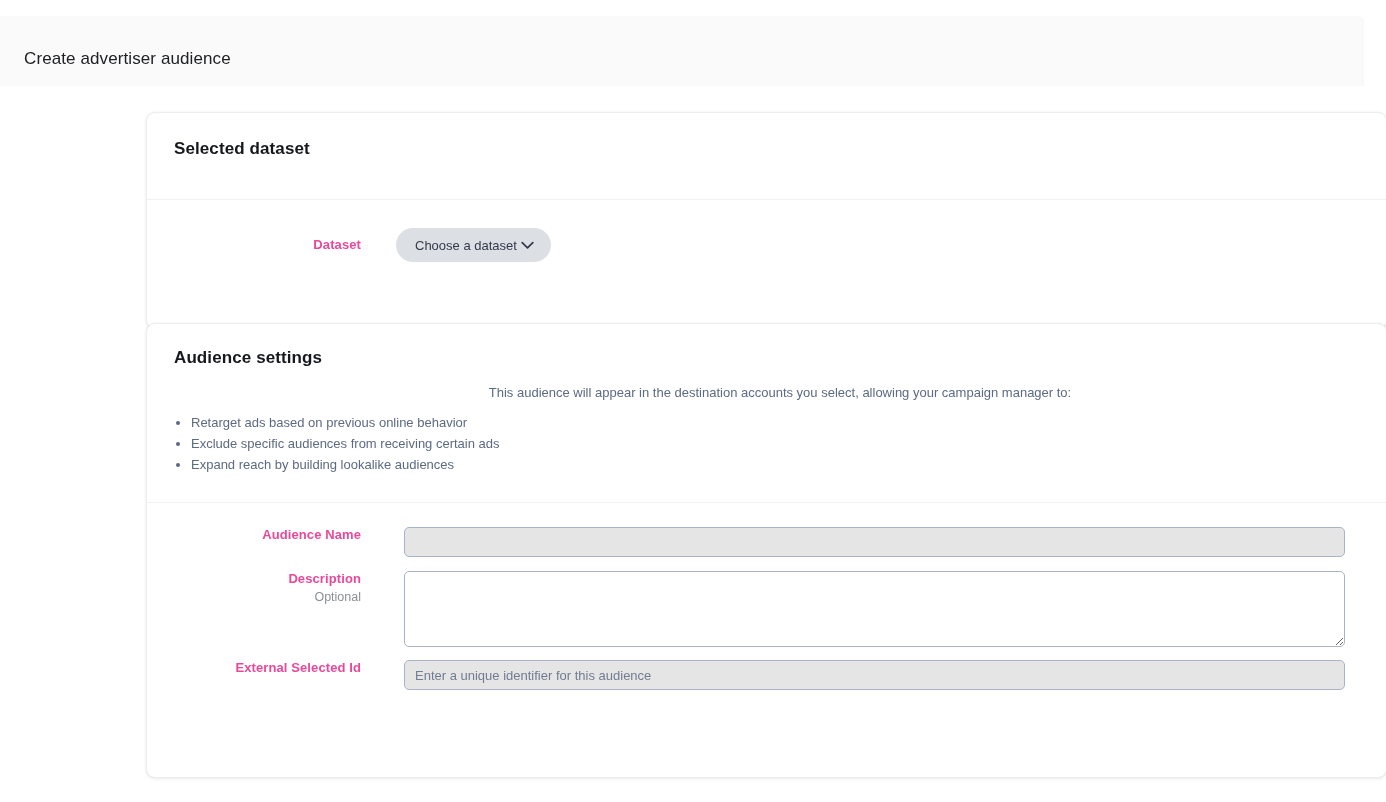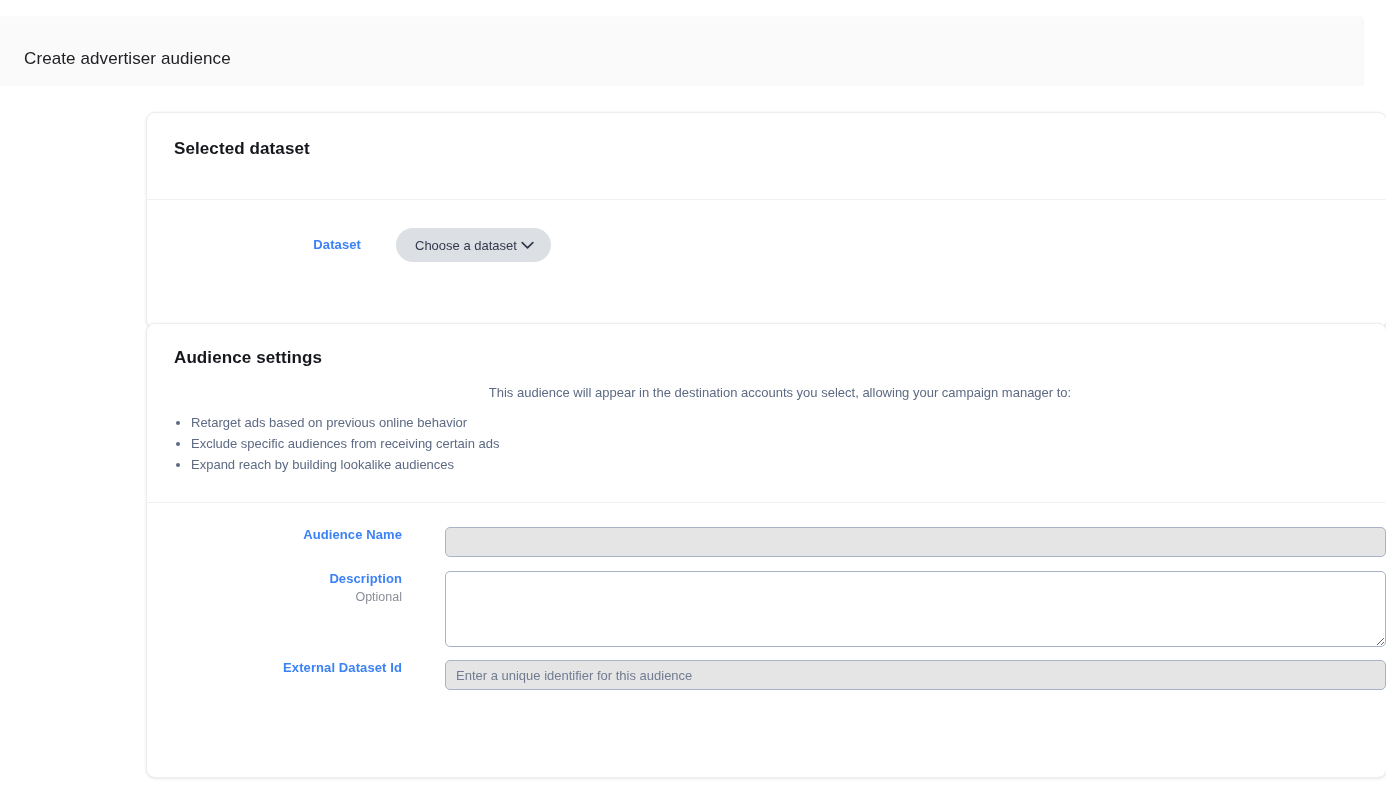--- a/index.html
+++ b/index.html
@@ -71,21 +71,21 @@
 
   .field-label-col {
     width: 222px;             
     text-align: right;
     padding-right: 8px;
     flex: 0 0 auto;
   }
   .field-label {
     font-size: 13px;
     font-weight: bold;
-    color: #3b82f6;
+    color: #ec4899;
     line-height: 1.25;
     letter-spacing: .1px;
   }
   .field-sublabel {
     font-size: 12.5px;
     font-weight: normal;
     color: #8a8f98;
     line-height: 1.45;
   }
 
@@ -122,21 +122,21 @@
     list-style: disc;
   }
   .settings-list li {
     font-size: 13px;
     color: #5d6a83;
     line-height: 1.63;
   }
   .settings-divider-wrap { padding-top: 27px; }
 
   .form-rows { padding-top: 24px; }
-  .form-row { display: flex; align-items: flex-start; margin-bottom: 14px; justify-content: flex-end; }
+  .form-row { display: flex; align-items: flex-start; margin-bottom: 14px; }
   .form-row.row-desc { margin-bottom: 13px; }
 
   .control-col { flex: 0 0 auto; margin-left: 35px; }
 
   .text-input {
     width: 941px;
     height: 30px;
     padding: 0 10px;
     border: 1px solid #a9b3c7;
     border-radius: 5px;
@@ -224,21 +224,21 @@
           <div class="field-label">Description</div>
           <div class="field-sublabel">Optional</div>
         </div>
         <div class="control-col">
           <textarea class="text-area" placeholder="" style=""></textarea>
         </div>
       </div>
 
       <div class="form-row">
         <div class="field-label-col">
-          <div class="field-label">External Dataset Id</div>
+          <div class="field-label">External Selected Id</div>
         </div>
         <div class="control-col">
           <input class="text-input" type="text" placeholder="Enter a unique identifier for this audience" style="">
         </div>
       </div>
 
     </div>
   </section>
 
 </div>

